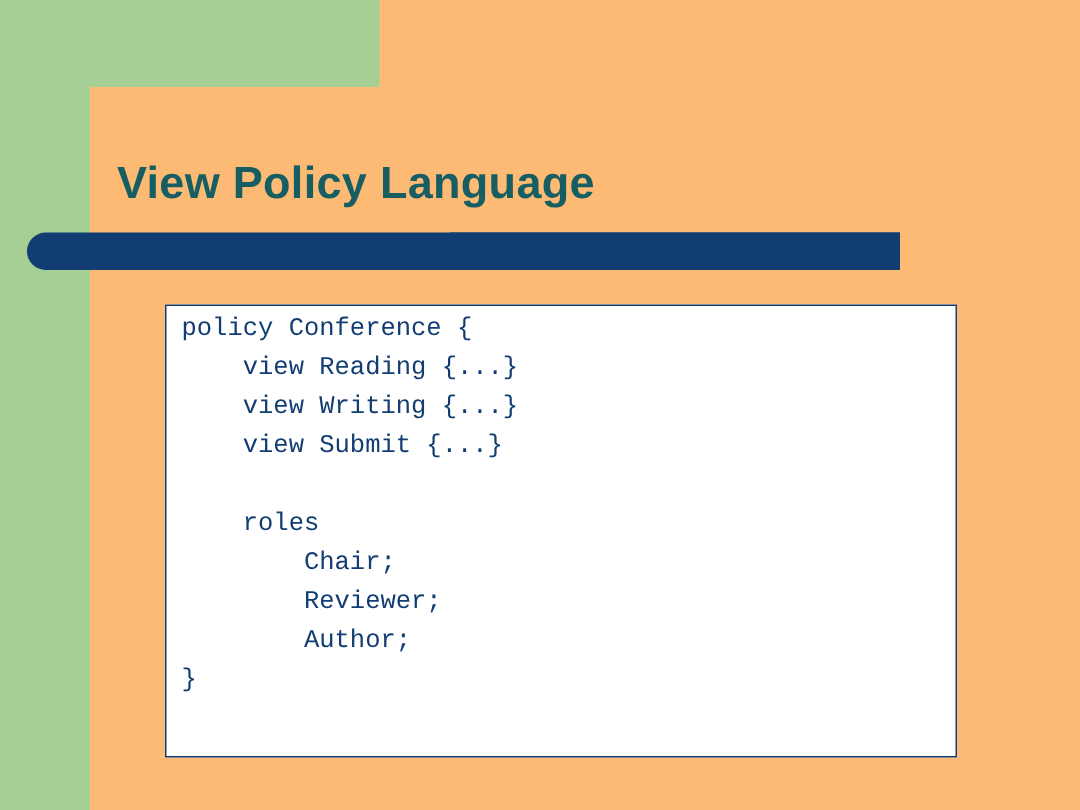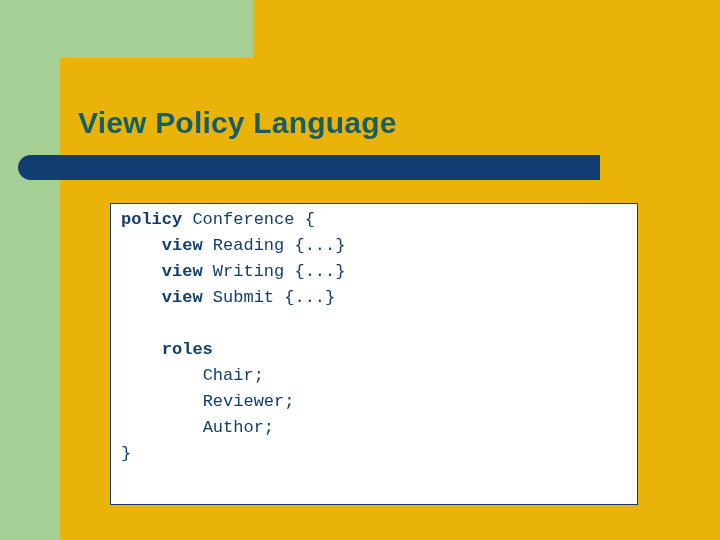--- a/index.html
+++ b/index.html
@@ -10,21 +10,21 @@
     width: 720px;
     height: 540px;
     background: #ffffff;
     font-family: "Liberation Sans", sans-serif;
     overflow: hidden;
   }
   .slide {
     position: relative;
     width: 720px;
     height: 540px;
-    background: #eab308;
+    background: #fdba74;
     overflow: hidden;
   }
   
   .left-band {
     position: absolute;
     left: 0;
     top: 0;
     width: 60px;
     height: 540px;
     background: #a5cf95;
@@ -86,21 +86,21 @@
     font-family: "Liberation Mono", monospace;
     font-size: 17px;
     line-height: 26px;
     color: #123d72;
     white-space: pre;
   }
   .code-line {
     white-space: pre;
   }
   .kw {
-    font-weight: bold;
+    font-weight: normal;
   }
   .blank-line {
     height: 26px;
   }
 </style>
 </head>
 <body>
 
 <div class="slide">
 

